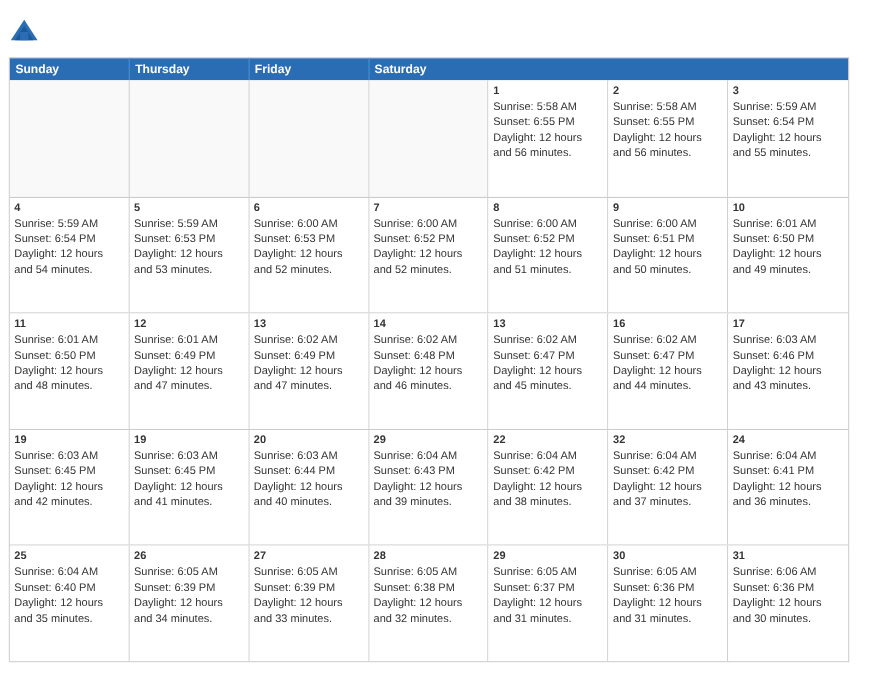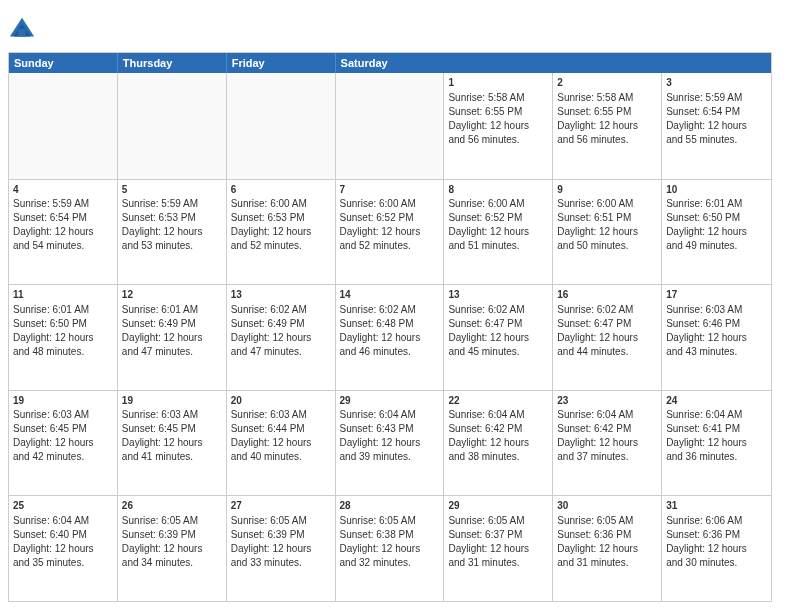--- a/index.html
+++ b/index.html
@@ -237,21 +237,21 @@
 Daylight: 12 hours
 and 40 minutes.</span></div>
           <div class="cal-cell"><span class="day-num">29</span><span class="cell-text" style="white-space: pre-line;">Sunrise: 6:04 AM
 Sunset: 6:43 PM
 Daylight: 12 hours
 and 39 minutes.</span></div>
           <div class="cal-cell"><span class="day-num">22</span><span class="cell-text" style="white-space: pre-line;">Sunrise: 6:04 AM
 Sunset: 6:42 PM
 Daylight: 12 hours
 and 38 minutes.</span></div>
-          <div class="cal-cell"><span class="day-num">23</span><span class="cell-text" style="white-space: pre-line;">Sunrise: 6:04 AM
+          <div class="cal-cell"><span class="day-num">32</span><span class="cell-text" style="white-space: pre-line;">Sunrise: 6:04 AM
 Sunset: 6:42 PM
 Daylight: 12 hours
 and 37 minutes.</span></div>
           <div class="cal-cell"><span class="day-num">24</span><span class="cell-text" style="white-space: pre-line;">Sunrise: 6:04 AM
 Sunset: 6:41 PM
 Daylight: 12 hours
 and 36 minutes.</span></div>
         </div>
         <div class="cal-row">
           <div class="cal-cell"><span class="day-num">25</span><span class="cell-text" style="white-space: pre-line;">Sunrise: 6:04 AM

